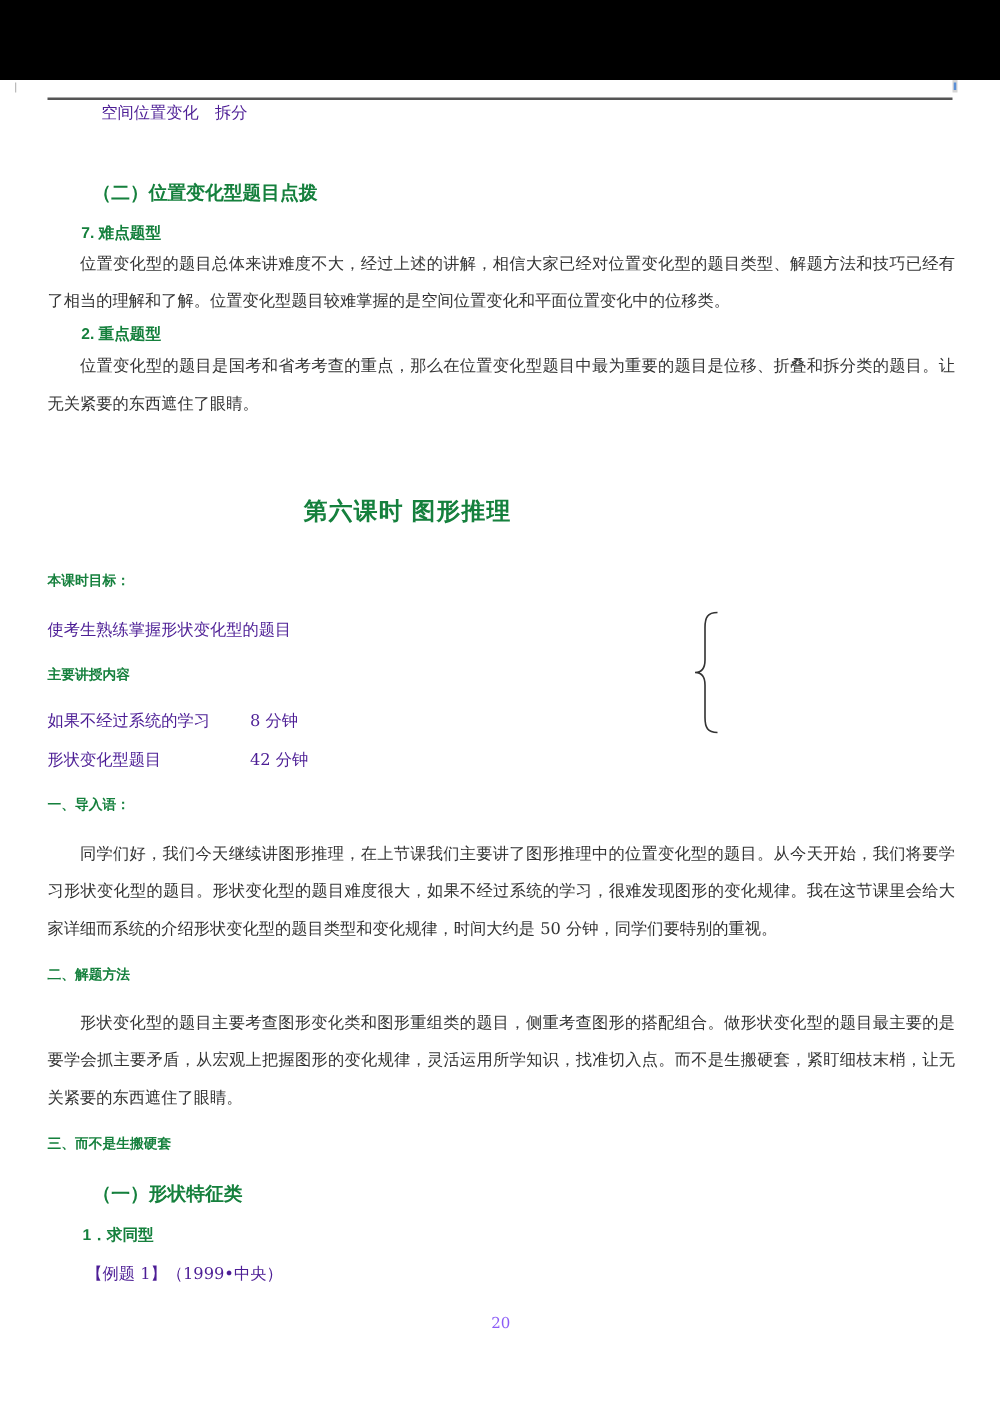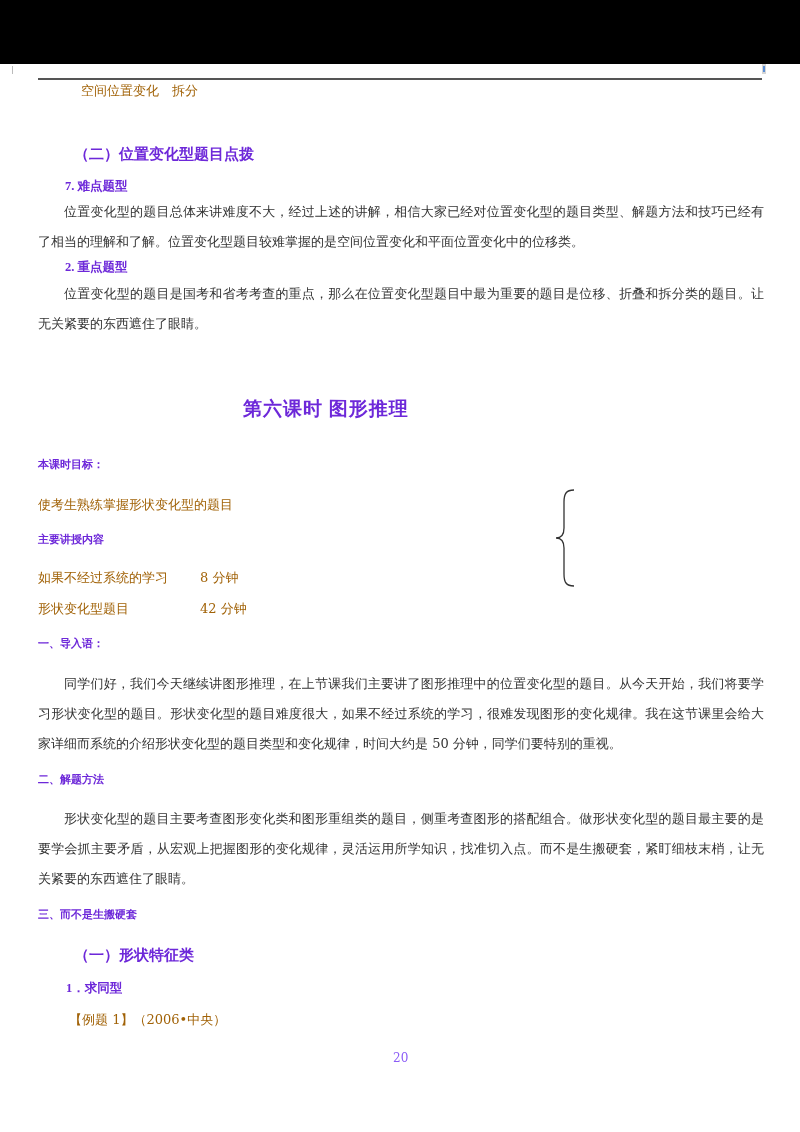--- a/index.html
+++ b/index.html
@@ -4,22 +4,22 @@
   <style>
     * { margin: 0; padding: 0; box-sizing: border-box; }
     html, body { width: 800px; height: 1132px; background: #ffffff; overflow: hidden; }
     body { position: relative; font-family: "DejaVu Serif", "Liberation Serif", serif; color: #222; }
     .topbar { position: absolute; left: 0; top: 0; width: 800px; height: 64px; background: #000; }
     .corner-mark-left { position: absolute; left: 12px; top: 66px; width: 1px; height: 8px; background: #bbb; }
     .corner-mark-right { position: absolute; left: 762px; top: 64px; width: 4px; height: 10px; background: #d6d6d6; }
     .corner-mark-right::after { content: ""; position: absolute; left: 1px; top: 2px; width: 2px; height: 6px; background: #5b8fd6; }
     .header-rule { position: absolute; left: 38px; top: 78px; width: 724px; height: 2px; background: #555; }
     .abs { position: absolute; white-space: nowrap; }
-    .body-text { font-size: 13px; line-height: 16px; color: #a16207; }
-    .bold-sans { font-family: Liberation Serif, serif; font-weight: bold; color: #6d28d9; }
+    .body-text { font-size: 13px; line-height: 16px; color: #4c1d95; }
+    .bold-sans { font-family: Liberation Sans, sans-serif; font-weight: bold; color: #15803d; }
     .h-sub { font-size: 15px; }
     .h-small { font-size: 12.5px; }
     .h-title { font-size: 19px; letter-spacing: 1px; }
     .h-sec { font-size: 11px; }
     .para { position: absolute; left: 38px; width: 726px; font-size: 13px; line-height: 30px; color: #333; text-align: justify; }
     .indent { text-indent: 26px; }
     .brace { position: absolute; left: 552px; top: 488px; width: 30px; height: 100px; }
     .page-num { position: absolute; left: 393px; top: 1051px; font-size: 12px; color: #8b5cf6; text-align: right; }
   </style>
 </head>
@@ -58,15 +58,15 @@
 
 <div class="abs bold-sans h-sec" style="left:38px; top:636px;">一、导入语：</div>
 <div class="para indent" style="top:669px;">同学们好，我们今天继续讲图形推理，在上节课我们主要讲了图形推理中的位置变化型的题目。从今天开始，我们将要学习形状变化型的题目。形状变化型的题目难度很大，如果不经过系统的学习，很难发现图形的变化规律。我在这节课里会给大家详细而系统的介绍形状变化型的题目类型和变化规律，时间大约是 50 分钟，同学们要特别的重视。</div>
 
 <div class="abs bold-sans h-sec" style="left:38px; top:772px;">二、解题方法</div>
 <div class="para indent" style="top:804px;">形状变化型的题目主要考查图形变化类和图形重组类的题目，侧重考查图形的搭配组合。做形状变化型的题目最主要的是要学会抓主要矛盾，从宏观上把握图形的变化规律，灵活运用所学知识，找准切入点。而不是生搬硬套，紧盯细枝末梢，让无关紧要的东西遮住了眼睛。</div>
 
 <div class="abs bold-sans h-sec" style="left:38px; top:907px;">三、而不是生搬硬套</div>
 <div class="abs bold-sans h-sub" style="left:74px; top:946px;">（一）形状特征类</div>
 <div class="abs bold-sans h-small" style="left:66px; top:980px;">1．求同型</div>
-<div class="abs body-text" style="left:69px; top:1012px;">【例题 1】（2006•中央）</div>
+<div class="abs body-text" style="left:69px; top:1012px;">【例题 1】（1999•中央）</div>
 
 <div class="page-num">20</div>
 
 </body></html>

